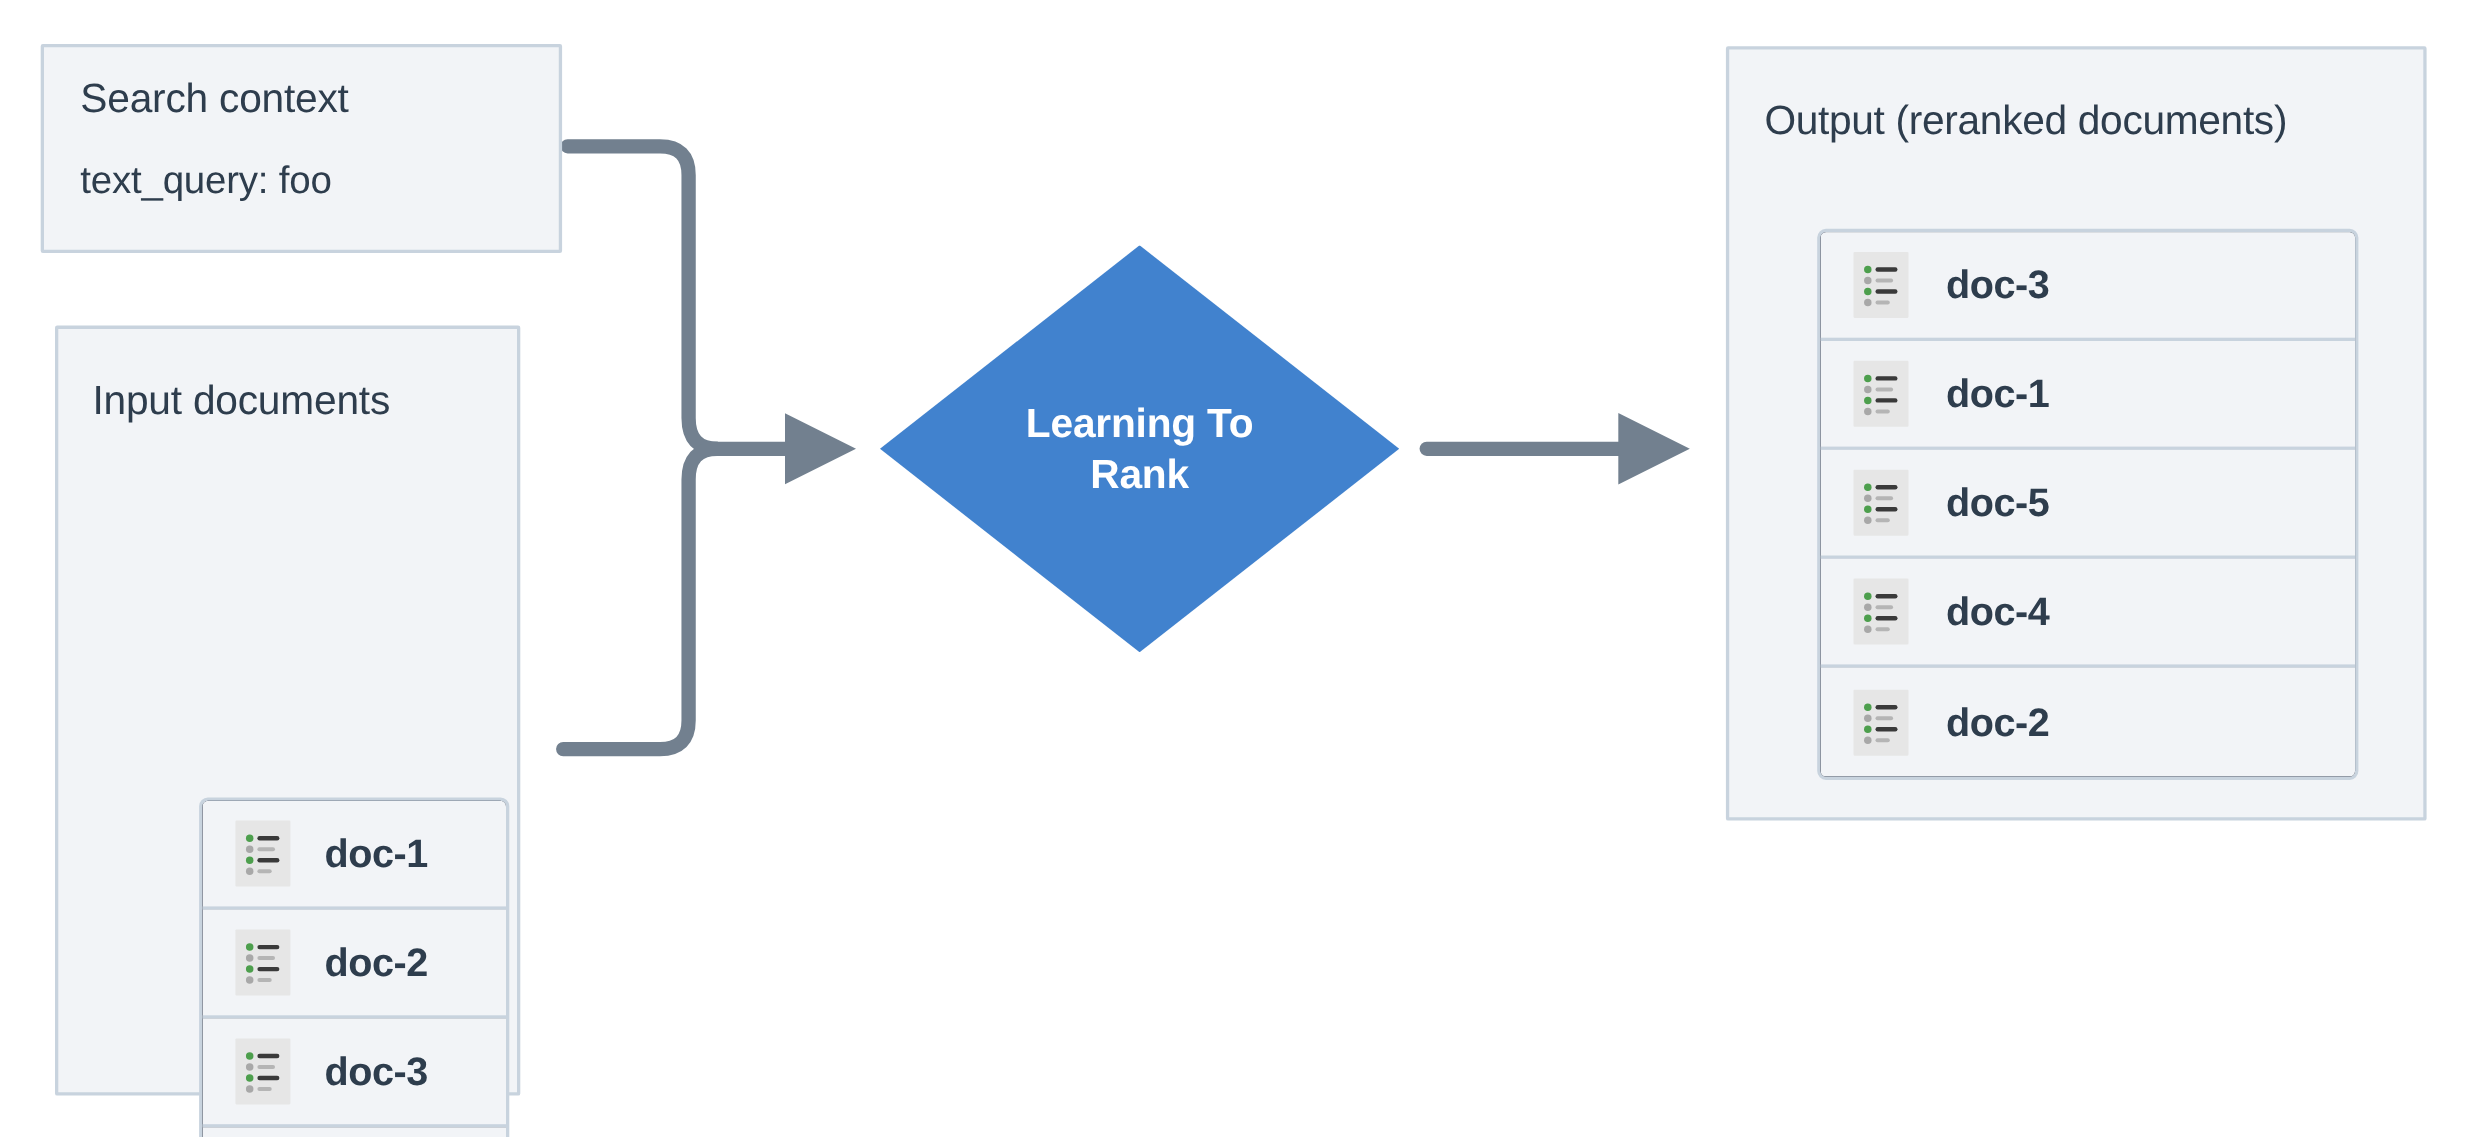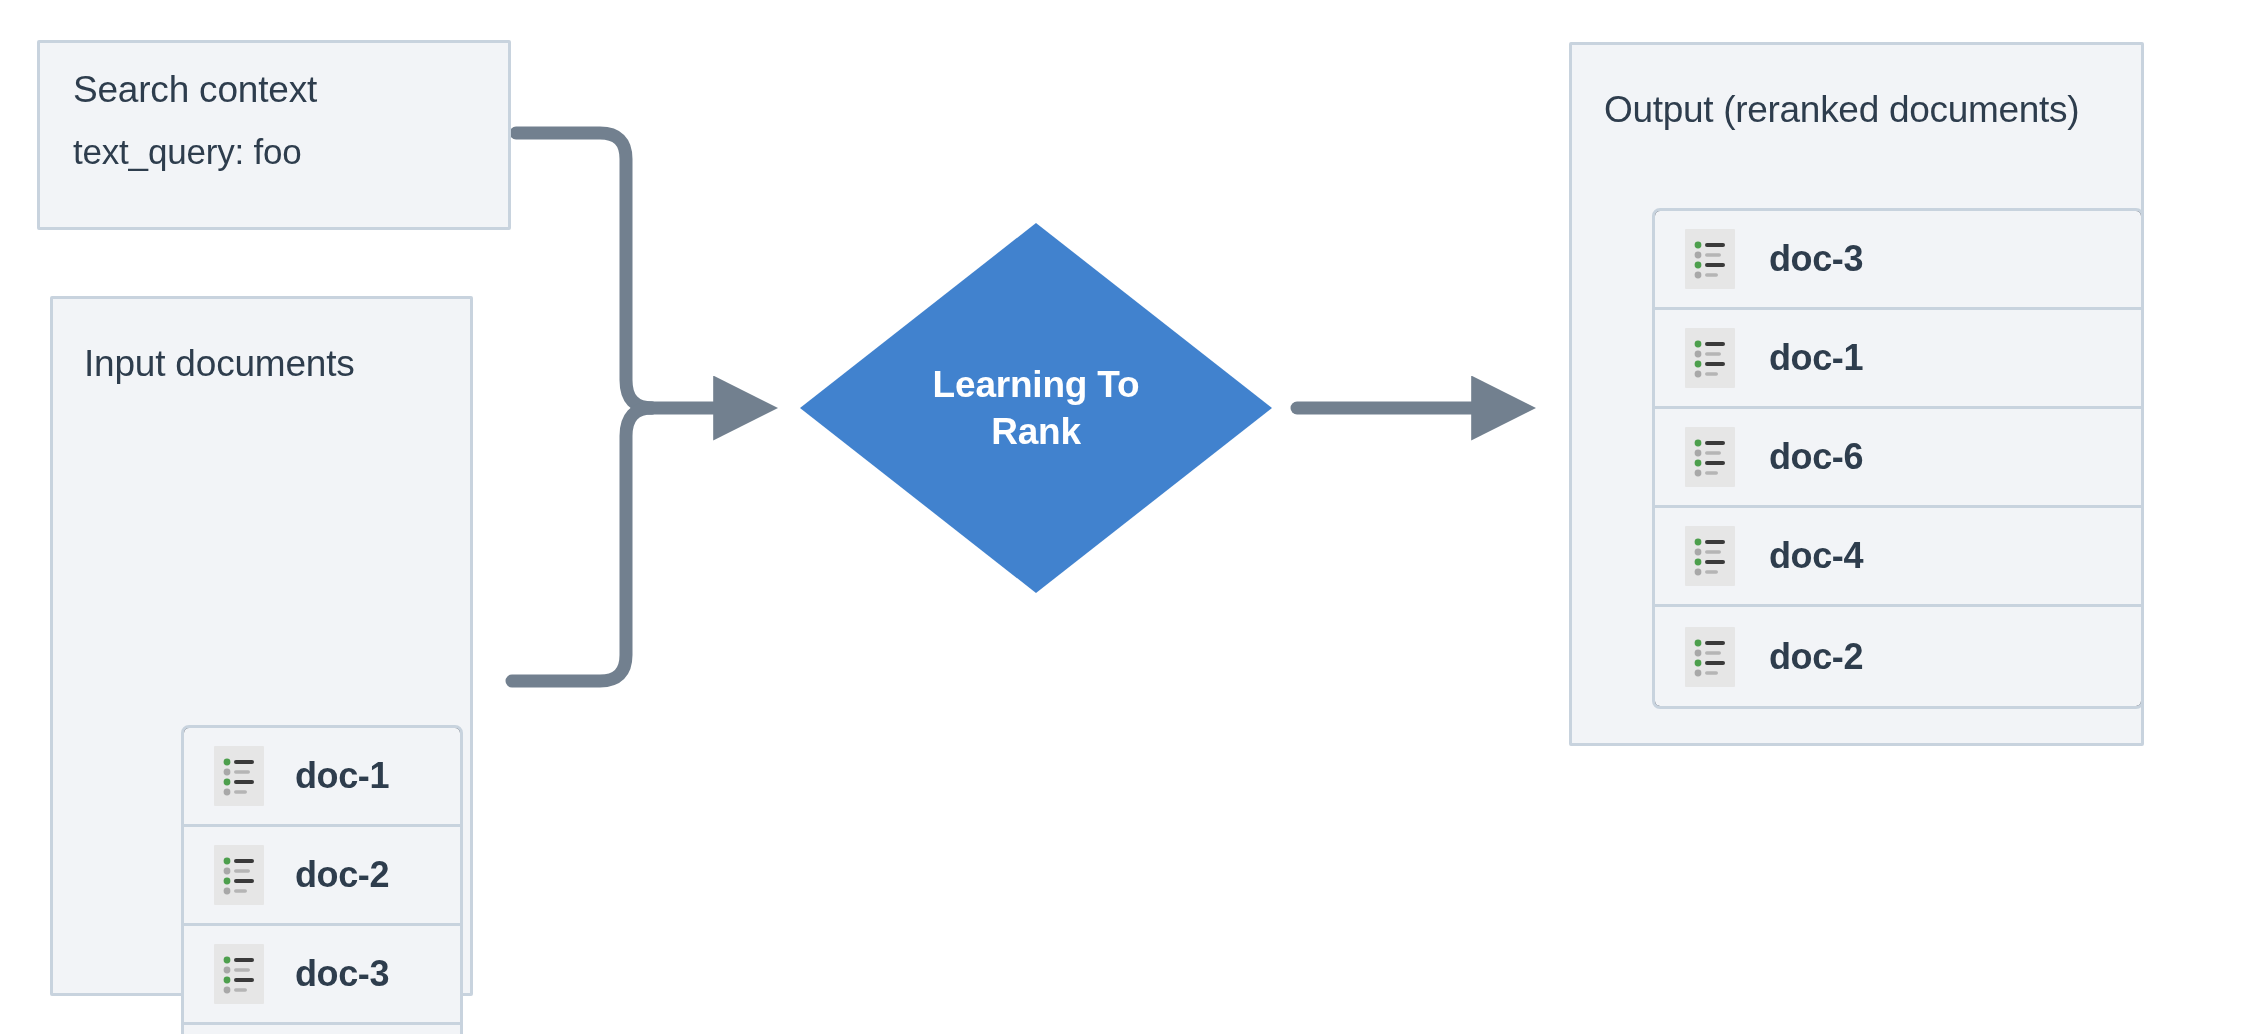--- a/index.html
+++ b/index.html
@@ -50,21 +50,21 @@
   #search-context .panel-title {
     position: absolute;
     left: 33px;
     top: 26px;
     font-size: 37px;
     letter-spacing: -0.2px;
   }
   #search-context .panel-sub {
     position: absolute;
     left: 33px;
-    top: 89px;
+    top: 101px;
     font-size: 35px;
     font-weight: normal;
     letter-spacing: -0.2px;
   }
 
   
   #input-documents {
     left: 50px;
     top: 296px;
     width: 423px;
@@ -82,21 +82,21 @@
     position: absolute;
     left: 128px;
     top: 426px;
     width: 282px;
   }
 
   
   #output-panel {
     left: 1569px;
     top: 42px;
-    width: 575px;
+    width: 637px;
     height: 704px;
     border-radius: 2px;
   }
   #output-panel .panel-title {
     position: absolute;
     left: 32px;
     top: 44px;
     font-size: 37px;
     letter-spacing: -0.3px;
   }
@@ -324,21 +324,21 @@
             <circle cx="13" cy="16" r="3.4" fill="#4d9f4d"></circle>
             <rect x="20" y="14" width="20" height="4" rx="2" fill="#3a3a3a"></rect>
             <circle cx="13" cy="26" r="3.4" fill="#a8a8a8"></circle>
             <rect x="20" y="24.2" width="16" height="3.6" rx="1.8" fill="#b5b5b5"></rect>
             <circle cx="13" cy="36" r="3.4" fill="#4d9f4d"></circle>
             <rect x="20" y="34" width="20" height="4" rx="2" fill="#3a3a3a"></rect>
             <circle cx="13" cy="46" r="3.4" fill="#a8a8a8"></circle>
             <rect x="20" y="44.2" width="13" height="3.6" rx="1.8" fill="#b5b5b5"></rect>
           </svg>
         </span>
-        <span class="doc-label">doc-6</span>
+        <span class="doc-label">doc-5</span>
       </div>
 
       <div class="doc-row">
         <span class="doc-icon">
           <svg width="50" height="60" viewBox="0 0 50 60">
             <circle cx="13" cy="16" r="3.4" fill="#4d9f4d"></circle>
             <rect x="20" y="14" width="20" height="4" rx="2" fill="#3a3a3a"></rect>
             <circle cx="13" cy="26" r="3.4" fill="#a8a8a8"></circle>
             <rect x="20" y="24.2" width="16" height="3.6" rx="1.8" fill="#b5b5b5"></rect>
             <circle cx="13" cy="36" r="3.4" fill="#4d9f4d"></circle>

